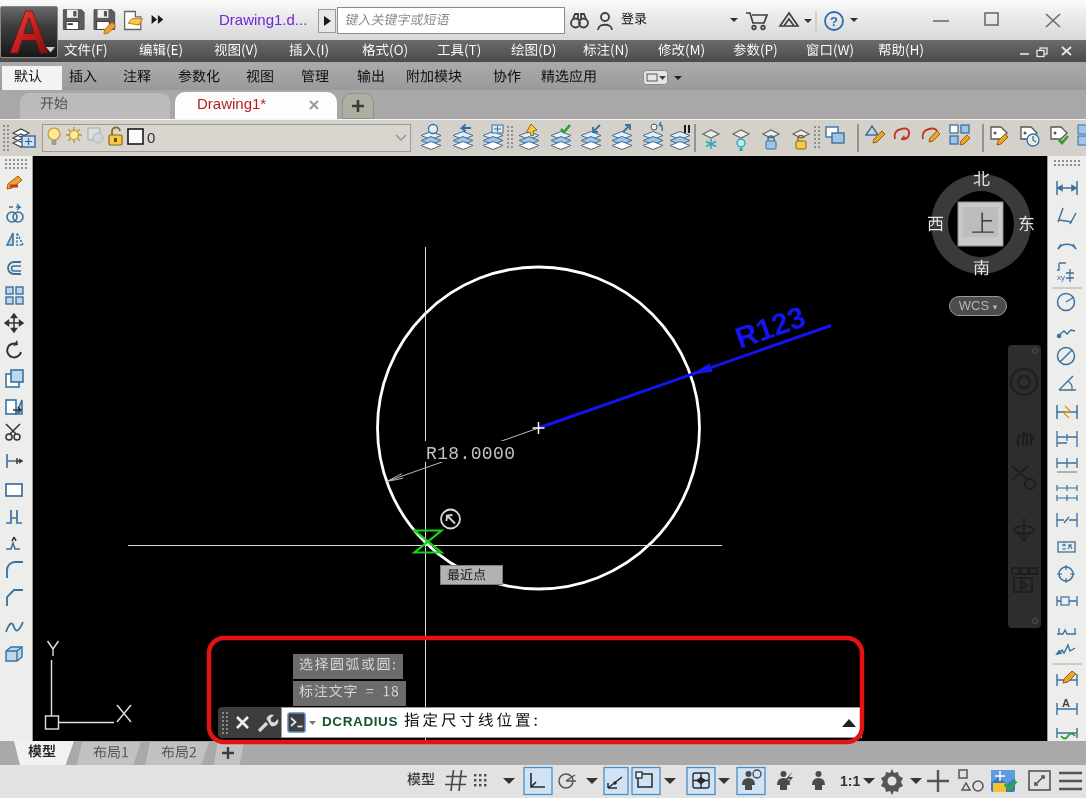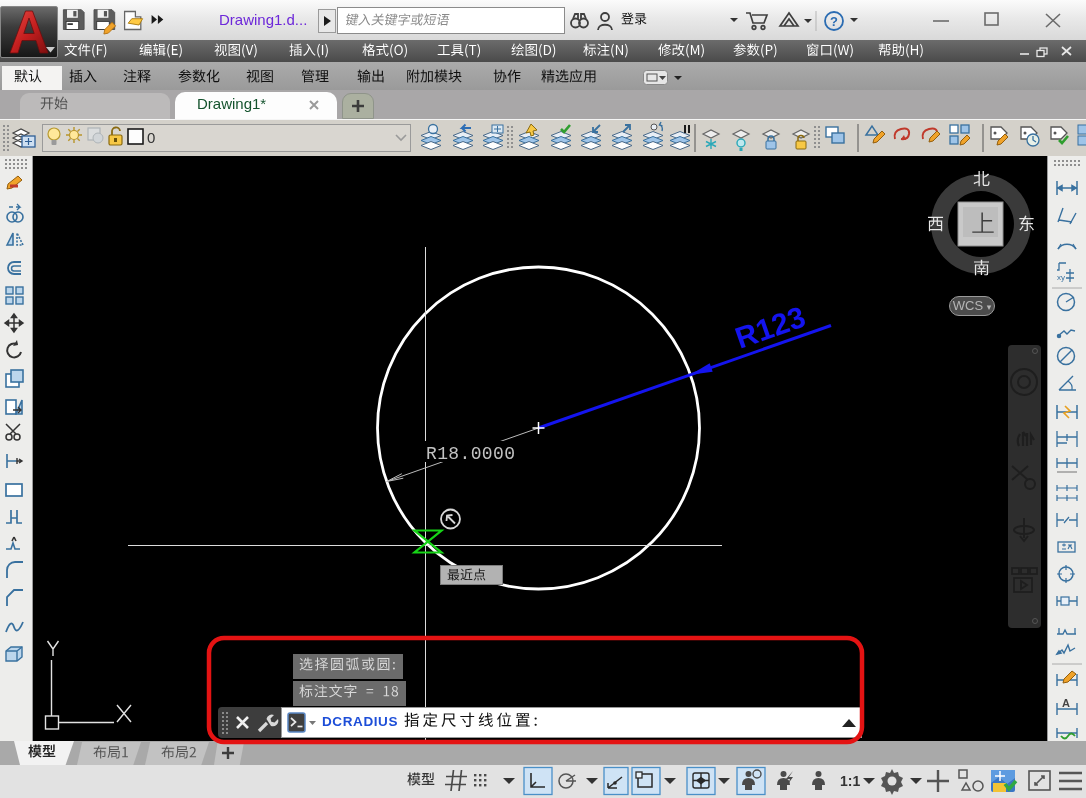--- a/index.html
+++ b/index.html
@@ -167,21 +167,21 @@
 <rect x="4" y="4" width="10" height="7" fill="none" stroke="#555"></rect>
       <path d="M16 6 l3.5 4 3.5 -4z" fill="#444"></path>
 <path d="M31 6 l4 4 4 -4z" fill="#222"></path>
 </svg>
 <div class="abs" style="left:0;top:90px;width:1086px;height:29px;background:#a9a7a8"></div>
 <div class="abs" style="left:20px;top:93px;width:150px;height:26px;background:#bcbaba;border-radius:9px 9px 0 0"></div>
 <div class="abs" style="left:39px;top:96px"><svg class="" width="30" height="16" viewBox="0 0 30 16">
         <path d="M2.3 1.5L13.8 1.5L13.8 2.5L2.3 2.5ZM1.7 6.5L14.3 6.5L14.3 7.5L1.7 7.5ZM10.1 2.0L11.2 2.0L11.2 13.5L10.1 13.5ZM5.1 2.0L6.2 2.0L6.2 5.9Q6.2 6.9 6.1 7.9Q5.9 9.0 5.6 9.9Q5.2 10.9 4.5 11.8Q3.8 12.7 2.6 13.5Q2.5 13.4 2.4 13.2Q2.2 13.1 2.1 12.9Q1.9 12.8 1.8 12.7Q2.9 12.0 3.6 11.2Q4.2 10.4 4.6 9.5Q4.9 8.6 5.0 7.7Q5.1 6.8 5.1 5.9ZM22.1 11.9L27.2 11.9L27.2 12.8L22.1 12.8ZM21.5 7.7L27.7 7.7L27.7 13.4L26.7 13.4L26.7 8.7L22.4 8.7L22.4 13.4L21.5 13.4ZM25.4 3.0L26.2 2.6Q26.7 3.2 27.1 3.9Q27.6 4.6 28.0 5.3Q28.4 6.0 28.6 6.5L27.7 7.0Q27.5 6.4 27.1 5.7Q26.7 5.0 26.3 4.3Q25.8 3.6 25.4 3.0ZM21.0 6.6Q21.0 6.5 20.9 6.3Q20.9 6.1 20.8 5.9Q20.7 5.7 20.7 5.6Q20.9 5.6 21.1 5.3Q21.3 5.1 21.6 4.7Q21.7 4.5 22.0 4.1Q22.2 3.7 22.5 3.1Q22.9 2.5 23.2 1.9Q23.5 1.2 23.8 0.5L24.9 0.9Q24.4 1.8 23.9 2.7Q23.4 3.7 22.9 4.5Q22.3 5.3 21.8 6.0L21.8 6.0Q21.8 6.0 21.7 6.1Q21.5 6.2 21.4 6.2Q21.2 6.3 21.1 6.4Q21.0 6.5 21.0 6.6ZM21.0 6.6L21.0 5.8L21.6 5.4L27.6 5.0Q27.6 5.2 27.7 5.5Q27.7 5.8 27.8 5.9Q26.1 6.1 24.9 6.2Q23.8 6.3 23.0 6.3Q22.3 6.4 21.9 6.4Q21.5 6.5 21.3 6.5Q21.1 6.6 21.0 6.6ZM15.9 8.2Q16.1 7.5 16.4 6.6Q16.6 5.7 16.8 4.6Q17.0 3.6 17.2 2.6Q17.4 1.5 17.5 0.6L18.5 0.7Q18.4 1.6 18.2 2.7Q18.0 3.7 17.8 4.8Q17.5 5.9 17.3 6.8Q17.0 7.8 16.8 8.5ZM15.6 3.4L19.8 3.4L19.8 4.4L15.6 4.4ZM19.5 3.4L19.7 3.4L19.8 3.4L20.4 3.5Q20.3 6.2 19.7 8.1Q19.2 10.1 18.3 11.4Q17.4 12.6 16.2 13.4Q16.1 13.2 15.9 13.0Q15.7 12.7 15.6 12.6Q16.7 12.0 17.5 10.8Q18.3 9.6 18.8 7.8Q19.3 6.0 19.5 3.6ZM15.9 8.2L16.5 7.5Q17.1 7.9 17.7 8.3Q18.3 8.8 18.9 9.3Q19.5 9.8 20.0 10.3Q20.4 10.8 20.7 11.2L20.1 12.0Q19.8 11.6 19.3 11.1Q18.9 10.6 18.3 10.1Q17.7 9.6 17.1 9.1Q16.5 8.6 15.9 8.2Z" fill="#4f4f4f"></path>
       </svg></div>
 <div class="abs" style="left:175px;top:92px;width:162px;height:27px;background:#fdfdfd;border-radius:10px 10px 0 0"></div>
-<div class="abs" style="left:197px;top:95px;font-size:15px;color:#14532d">Drawing1*</div>
+<div class="abs" style="left:197px;top:95px;font-size:15px;color:#b91c1c">Drawing1*</div>
 <svg class="abs" style="left:307px;top:98px" width="14" height="14">
       <path d="M3 3 L11 11 M11 3 L3 11" stroke="#9a9a9a" stroke-width="2"></path>
     </svg>
 <div class="abs" style="left:342px;top:93px;width:32px;height:26px;background:#abb0a0;border-radius:9px 9px 0 0;border:1px solid #8f948a"></div>
 <svg class="abs" style="left:349px;top:97px" width="18" height="18">
       <path d="M9 3 V15 M3 9 H15" stroke="#3c3c3c" stroke-width="2.6"></path>
     </svg>
 <div class="abs" style="left:0;top:119px;width:1086px;height:37px;background:#d4d1ca;border-top:1px solid #f5f5f5"></div>
 <svg class="abs" style="left:0;top:121px" width="1086" height="35" viewBox="0 0 1086 35">
 <g fill="#8f8f8f">
@@ -625,21 +625,21 @@
         <rect x="1012" y="568" width="7" height="6"></rect>
         <rect x="1021" y="568" width="7" height="6"></rect>
         <rect x="1030" y="568" width="7" height="6"></rect>
         <rect x="1014" y="578" width="18" height="14"></rect>
         <path d="M1021 581 l6 4 -6 4z"></path>
       </g>
       <circle cx="1035" cy="351" r="2.5" fill="none" stroke="#555" stroke-width="1"></circle>
       <circle cx="1035" cy="621" r="2.5" fill="none" stroke="#555" stroke-width="1"></circle>
     </svg>
 <div class="abs" style="left:734px;top:306px;width:100px;height:36px;font-size:30px;font-weight:bold;color:#1414ee;transform:rotate(-19.3deg);transform-origin:center">R123</div>
-<div class="abs" style="left:949px;top:296px;width:46px;height:20px;background:#4c4c4c;border:1px solid #9a9a9a;border-radius:10px;color:#b5b5b5;font-size:13px;text-align:center;line-height:18px">WCS <span style="font-size:9px">▾</span></div>
+<div class="abs" style="left:949px;top:296px;width:58px;height:20px;background:#4c4c4c;border:1px solid #9a9a9a;border-radius:10px;color:#b5b5b5;font-size:13px;text-align:center;line-height:18px">WCS <span style="font-size:9px">▾</span></div>
 <div class="abs" style="left:972px;top:170px"><svg class="" width="19" height="20" viewBox="0 0 19 20">
         <path d="M2.1 5.0L7.1 5.0L7.1 6.3L2.1 6.3ZM10.6 1.0L11.9 1.0L11.9 13.6Q11.9 14.3 12.1 14.5Q12.3 14.7 12.8 14.7Q12.9 14.7 13.3 14.7Q13.6 14.7 14.0 14.7Q14.4 14.7 14.8 14.7Q15.1 14.7 15.3 14.7Q15.7 14.7 15.9 14.4Q16.1 14.1 16.2 13.3Q16.3 12.5 16.3 11.1Q16.5 11.3 16.7 11.4Q16.9 11.5 17.2 11.6Q17.4 11.7 17.6 11.7Q17.5 13.3 17.3 14.2Q17.1 15.1 16.7 15.5Q16.3 15.9 15.4 15.9Q15.3 15.9 14.9 15.9Q14.5 15.9 14.0 15.9Q13.6 15.9 13.2 15.9Q12.8 15.9 12.7 15.9Q11.9 15.9 11.4 15.7Q11.0 15.5 10.8 15.0Q10.6 14.5 10.6 13.6ZM6.5 1.0L7.8 1.0L7.8 16.2L6.5 16.2ZM16.1 3.6L17.1 4.7Q16.3 5.3 15.4 5.9Q14.4 6.6 13.4 7.1Q12.4 7.7 11.4 8.3Q11.4 8.0 11.2 7.8Q11.0 7.5 10.9 7.3Q11.8 6.7 12.8 6.1Q13.8 5.5 14.6 4.8Q15.5 4.2 16.1 3.6ZM1.6 12.9Q2.3 12.6 3.2 12.3Q4.1 12.0 5.1 11.6Q6.1 11.2 7.1 10.8L7.3 12.0Q6.0 12.5 4.6 13.1Q3.3 13.7 2.2 14.2Z" fill="#e8e8e8"></path>
       </svg></div>
 <div class="abs" style="left:972px;top:259px"><svg class="" width="19" height="20" viewBox="0 0 19 20">
         <path d="M2.0 2.4L17.0 2.4L17.0 3.6L2.0 3.6ZM5.5 9.2L13.6 9.2L13.6 10.2L5.5 10.2ZM5.2 12.0L13.9 12.0L13.9 13.0L5.2 13.0ZM8.8 9.7L10.1 9.7L10.1 16.0L8.8 16.0ZM2.9 5.4L15.2 5.4L15.2 6.6L4.2 6.6L4.2 16.3L2.9 16.3ZM14.8 5.4L16.1 5.4L16.1 14.8Q16.1 15.4 15.9 15.7Q15.8 16.0 15.4 16.1Q14.9 16.3 14.2 16.3Q13.5 16.3 12.4 16.3Q12.4 16.1 12.3 15.7Q12.1 15.4 12.0 15.2Q12.5 15.2 13.0 15.2Q13.5 15.2 13.9 15.2Q14.3 15.2 14.4 15.2Q14.7 15.2 14.7 15.1Q14.8 15.0 14.8 14.8ZM6.4 7.1L7.4 6.8Q7.7 7.3 8.0 7.8Q8.3 8.4 8.5 8.8L7.4 9.2Q7.3 8.8 7.0 8.2Q6.7 7.6 6.4 7.1ZM11.6 6.8L12.7 7.1Q12.3 7.8 12.0 8.4Q11.6 9.1 11.3 9.6L10.3 9.3Q10.6 8.9 10.8 8.5Q11.0 8.1 11.2 7.6Q11.4 7.2 11.6 6.8ZM8.8 0.7L10.2 0.7L10.2 6.2L8.8 6.2Z" fill="#e8e8e8"></path>
       </svg></div>
 <div class="abs" style="left:926px;top:215px"><svg class="" width="19" height="20" viewBox="0 0 19 20">
         <path d="M3.7 14.0L15.5 14.0L15.5 15.2L3.7 15.2ZM2.9 5.5L16.2 5.5L16.2 16.2L14.9 16.2L14.9 6.7L4.2 6.7L4.2 16.2L2.9 16.2ZM2.0 1.8L17.0 1.8L17.0 3.0L2.0 3.0ZM7.1 2.5L8.2 2.5L8.2 6.2Q8.2 7.1 8.0 8.2Q7.7 9.2 7.0 10.1Q6.3 11.0 4.9 11.7Q4.8 11.6 4.7 11.4Q4.6 11.2 4.4 11.1Q4.3 10.9 4.1 10.8Q5.4 10.2 6.0 9.4Q6.7 8.6 6.9 7.8Q7.1 7.0 7.1 6.1ZM10.7 2.5L11.9 2.5L11.9 9.3Q11.9 9.7 12.0 9.8Q12.1 9.9 12.5 9.9Q12.6 9.9 12.9 9.9Q13.2 9.9 13.5 9.9Q13.9 9.9 14.2 9.9Q14.4 9.9 14.6 9.9Q14.8 9.9 14.9 9.9Q15.0 9.8 15.0 9.8Q15.2 9.9 15.5 10.1Q15.8 10.2 16.1 10.2Q16.0 10.7 15.7 10.9Q15.4 11.1 14.7 11.1Q14.6 11.1 14.3 11.1Q13.9 11.1 13.5 11.1Q13.1 11.1 12.8 11.1Q12.5 11.1 12.4 11.1Q11.7 11.1 11.3 10.9Q11.0 10.8 10.8 10.4Q10.7 10.0 10.7 9.4Z" fill="#e8e8e8"></path>
       </svg></div>
 <div class="abs" style="left:1017px;top:215px"><svg class="" width="19" height="20" viewBox="0 0 19 20">
@@ -679,21 +679,21 @@
         <path d="M10.5 7 a5.5 5.5 0 0 1 7.5 -4 l-3.5 3.5 0.8 3.2 3.2 0.8 3.5 -3.5 a5.5 5.5 0 0 1 -7 7 z" fill="#d8d8d8"></path>
       </g>
 </svg>
 <div class="abs" style="left:281px;top:707px;width:581px;height:31px;background:#fff;border:1px solid #999"></div>
 <svg class="abs" style="left:287px;top:712px" width="36" height="22" viewBox="0 0 36 22">
 <rect x="1" y="1" width="17" height="19" rx="2" fill="#3f3f3f" stroke="#5a87c4" stroke-width="1.5"></rect>
 <path d="M4 6 l4.5 4 -4.5 4" stroke="#e8e8e8" stroke-width="1.7" fill="none"></path>
       <path d="M10.5 14.5 h5" stroke="#e8e8e8" stroke-width="1.7"></path>
 <path d="M22 9 l3.5 4 3.5 -4z" fill="#777"></path>
 </svg>
-<div class="abs" style="left:322px;top:714px;font-size:13.5px;font-weight:bold;color:#1d4ed8;letter-spacing:0.6px">DCRADIUS</div>
+<div class="abs" style="left:322px;top:714px;font-size:13.5px;font-weight:bold;color:#14532d;letter-spacing:0.6px">DCRADIUS</div>
 <div class="abs" style="left:403px;top:712px"><svg class="" width="139" height="18" viewBox="0 0 139 18">
         <path d="M7.8 0.7L9.0 0.7L9.0 5.1Q9.0 5.5 9.2 5.6Q9.4 5.7 10.2 5.7Q10.3 5.7 10.6 5.7Q11.0 5.7 11.4 5.7Q11.9 5.7 12.3 5.7Q12.7 5.7 13.1 5.7Q13.5 5.7 13.7 5.7Q14.1 5.7 14.3 5.6Q14.5 5.4 14.6 5.0Q14.7 4.6 14.7 3.8Q14.9 3.9 15.3 4.0Q15.6 4.1 15.8 4.2Q15.7 5.2 15.5 5.8Q15.3 6.3 14.9 6.6Q14.5 6.8 13.7 6.8Q13.6 6.8 13.2 6.8Q12.9 6.8 12.4 6.8Q11.9 6.8 11.4 6.8Q11.0 6.8 10.6 6.8Q10.2 6.8 10.1 6.8Q9.2 6.8 8.7 6.6Q8.2 6.5 8.0 6.1Q7.8 5.7 7.8 5.1ZM14.0 1.5L14.9 2.4Q14.0 2.7 13.0 3.0Q11.9 3.3 10.8 3.6Q9.7 3.8 8.7 4.0Q8.6 3.8 8.5 3.6Q8.4 3.3 8.3 3.1Q9.3 2.9 10.4 2.7Q11.4 2.4 12.4 2.1Q13.3 1.8 14.0 1.5ZM7.8 8.1L15.1 8.1L15.1 14.8L14.0 14.8L14.0 9.1L8.9 9.1L8.9 14.9L7.8 14.9ZM8.4 10.6L14.4 10.6L14.4 11.6L8.4 11.6ZM8.4 13.2L14.4 13.2L14.4 14.1L8.4 14.1ZM1.5 8.8Q2.2 8.7 3.1 8.4Q3.9 8.2 4.9 7.9Q5.9 7.6 6.9 7.3L7.1 8.4Q5.7 8.8 4.3 9.2Q2.9 9.6 1.8 10.0ZM1.7 3.8L6.8 3.8L6.8 4.8L1.7 4.8ZM3.8 0.6L5.0 0.6L5.0 13.5Q5.0 14.0 4.9 14.3Q4.7 14.5 4.4 14.7Q4.1 14.8 3.6 14.8Q3.1 14.9 2.4 14.9Q2.3 14.6 2.2 14.3Q2.1 14.0 2.0 13.8Q2.5 13.8 3.0 13.8Q3.4 13.8 3.6 13.8Q3.7 13.8 3.8 13.7Q3.8 13.7 3.8 13.5ZM22.8 5.4L31.8 5.4L31.8 6.5L22.8 6.5ZM27.2 9.1L32.5 9.1L32.5 10.2L27.2 10.2ZM26.6 5.9L27.8 5.9L27.8 13.8L26.6 13.6ZM23.0 7.8L24.2 7.9Q23.8 10.2 23.1 12.0Q22.3 13.8 21.0 14.9Q20.9 14.8 20.8 14.7Q20.6 14.5 20.4 14.4Q20.2 14.2 20.1 14.1Q21.4 13.1 22.0 11.5Q22.7 9.9 23.0 7.8ZM23.7 9.8Q24.1 10.9 24.8 11.7Q25.4 12.4 26.3 12.8Q27.1 13.2 28.2 13.3Q29.2 13.5 30.4 13.5Q30.5 13.5 30.9 13.5Q31.3 13.5 31.8 13.5Q32.3 13.5 32.8 13.5Q33.3 13.5 33.7 13.5Q34.2 13.5 34.4 13.5Q34.3 13.6 34.2 13.8Q34.1 14.0 34.0 14.2Q34.0 14.5 33.9 14.6L33.2 14.6L30.3 14.6Q28.9 14.6 27.8 14.4Q26.6 14.3 25.7 13.8Q24.7 13.3 24.0 12.4Q23.3 11.5 22.8 10.1ZM20.8 2.4L33.7 2.4L33.7 5.8L32.5 5.8L32.5 3.5L21.9 3.5L21.9 5.8L20.8 5.8ZM26.1 0.8L27.2 0.5Q27.5 1.0 27.8 1.5Q28.1 2.0 28.2 2.4L27.0 2.8Q26.9 2.4 26.6 1.9Q26.4 1.3 26.1 0.8ZM47.0 7.0Q47.7 9.5 49.1 11.3Q50.5 13.0 52.9 13.8Q52.7 13.9 52.6 14.1Q52.4 14.3 52.3 14.5Q52.1 14.7 52.0 14.8Q50.4 14.2 49.2 13.2Q48.0 12.1 47.2 10.6Q46.4 9.1 45.9 7.2ZM41.4 1.4L51.4 1.4L51.4 7.5L41.4 7.5L41.4 6.3L50.2 6.3L50.2 2.5L41.4 2.5ZM40.8 1.4L42.0 1.4L42.0 5.8Q42.0 6.8 41.9 8.0Q41.8 9.2 41.6 10.4Q41.3 11.6 40.8 12.8Q40.3 14.0 39.5 14.9Q39.4 14.8 39.2 14.6Q39.0 14.5 38.8 14.3Q38.6 14.2 38.5 14.1Q39.3 13.2 39.7 12.2Q40.2 11.1 40.4 10.0Q40.6 8.9 40.7 7.8Q40.8 6.7 40.8 5.7ZM57.3 3.9L71.2 3.9L71.2 5.1L57.3 5.1ZM66.3 0.6L67.6 0.6L67.6 13.1Q67.6 13.9 67.3 14.2Q67.1 14.5 66.7 14.7Q66.2 14.8 65.3 14.9Q64.4 14.9 63.1 14.9Q63.1 14.7 63.0 14.5Q62.9 14.3 62.8 14.0Q62.7 13.8 62.6 13.6Q63.3 13.6 64.0 13.6Q64.7 13.6 65.1 13.6Q65.6 13.6 65.8 13.6Q66.1 13.6 66.2 13.5Q66.3 13.4 66.3 13.1ZM59.1 7.2L60.1 6.6Q60.6 7.2 61.2 7.9Q61.8 8.6 62.3 9.3Q62.7 10.0 63.0 10.5L61.9 11.2Q61.7 10.6 61.2 9.9Q60.8 9.2 60.2 8.5Q59.7 7.8 59.1 7.2ZM76.2 10.8Q76.2 10.7 76.1 10.5Q76.1 10.3 76.0 10.1Q75.9 9.9 75.8 9.7Q76.1 9.7 76.4 9.4Q76.7 9.2 77.0 8.7Q77.2 8.5 77.6 8.0Q78.0 7.5 78.4 6.9Q78.9 6.2 79.4 5.4Q79.8 4.7 80.2 3.9L81.2 4.5Q80.3 6.0 79.2 7.6Q78.1 9.1 77.0 10.2L77.0 10.2Q77.0 10.2 76.9 10.3Q76.8 10.3 76.6 10.4Q76.5 10.5 76.3 10.6Q76.2 10.7 76.2 10.8ZM76.2 10.8L76.2 9.9L76.7 9.5L80.9 8.7Q80.9 8.9 80.9 9.2Q80.9 9.5 80.9 9.7Q79.5 10.0 78.6 10.2Q77.7 10.4 77.2 10.5Q76.8 10.6 76.5 10.7Q76.3 10.7 76.2 10.8ZM76.1 7.1Q76.1 7.0 76.0 6.8Q76.0 6.6 75.9 6.3Q75.8 6.1 75.7 6.0Q75.9 5.9 76.2 5.7Q76.4 5.4 76.6 5.0Q76.7 4.8 77.0 4.4Q77.3 4.0 77.6 3.4Q77.9 2.8 78.2 2.1Q78.5 1.4 78.7 0.7L79.8 1.2Q79.4 2.1 78.9 3.1Q78.4 4.0 77.9 4.9Q77.4 5.8 76.8 6.5L76.8 6.5Q76.8 6.5 76.7 6.5Q76.6 6.6 76.5 6.7Q76.3 6.8 76.2 6.9Q76.1 7.0 76.1 7.1ZM76.1 7.1L76.1 6.2L76.6 5.9L79.5 5.6Q79.5 5.8 79.5 6.1Q79.5 6.4 79.5 6.5Q78.5 6.6 77.9 6.7Q77.2 6.8 76.9 6.9Q76.5 6.9 76.4 7.0Q76.2 7.0 76.1 7.1ZM75.8 12.8Q76.5 12.6 77.3 12.4Q78.2 12.2 79.1 11.9Q80.0 11.7 81.0 11.4L81.2 12.4Q79.8 12.8 78.5 13.2Q77.1 13.6 76.1 13.9ZM81.7 4.3L89.0 3.3L89.2 4.3L81.9 5.4ZM81.4 7.7L89.4 6.2L89.6 7.2L81.6 8.7ZM84.1 0.6L85.2 0.6Q85.2 2.4 85.3 4.1Q85.4 5.8 85.6 7.2Q85.7 8.7 86.0 9.9Q86.3 11.1 86.7 11.9Q87.0 12.8 87.5 13.2Q87.9 13.7 88.4 13.7Q88.6 13.7 88.7 13.6Q88.9 13.4 89.0 13.0Q89.0 12.7 89.1 12.0Q89.2 12.2 89.5 12.3Q89.7 12.5 89.9 12.6Q89.8 13.5 89.6 13.9Q89.5 14.4 89.1 14.6Q88.8 14.8 88.3 14.8Q87.5 14.8 86.9 14.3Q86.3 13.8 85.8 12.8Q85.4 11.9 85.0 10.5Q84.7 9.2 84.5 7.6Q84.3 6.1 84.2 4.3Q84.1 2.5 84.1 0.6ZM85.9 1.5L86.6 0.9Q87.0 1.1 87.4 1.3Q87.8 1.5 88.2 1.8Q88.6 2.0 88.8 2.2L88.2 3.0Q87.8 2.6 87.1 2.2Q86.5 1.8 85.9 1.5ZM88.7 8.2L89.7 8.7Q88.9 10.0 87.6 11.1Q86.4 12.3 84.9 13.1Q83.3 14.0 81.6 14.6Q81.5 14.4 81.3 14.1Q81.1 13.8 80.9 13.6Q82.6 13.1 84.1 12.3Q85.6 11.5 86.8 10.5Q88.0 9.5 88.7 8.2ZM99.2 3.4L107.7 3.4L107.7 4.6L99.2 4.6ZM100.2 5.7L101.3 5.5Q101.5 6.3 101.7 7.2Q101.9 8.1 102.0 9.0Q102.2 9.9 102.3 10.7Q102.4 11.5 102.5 12.1L101.3 12.4Q101.2 11.8 101.1 11.0Q101.0 10.2 100.9 9.3Q100.8 8.4 100.6 7.5Q100.4 6.6 100.2 5.7ZM105.5 5.4L106.7 5.6Q106.6 6.6 106.4 7.6Q106.1 8.7 105.9 9.8Q105.7 10.8 105.4 11.8Q105.2 12.8 105.0 13.5L104.0 13.3Q104.2 12.5 104.4 11.5Q104.6 10.5 104.8 9.5Q105.0 8.4 105.2 7.3Q105.4 6.3 105.5 5.4ZM98.6 13.1L108.3 13.1L108.3 14.2L98.6 14.2ZM102.3 0.8L103.4 0.5Q103.6 1.1 103.9 1.8Q104.1 2.4 104.2 2.9L103.1 3.3Q103.0 2.8 102.8 2.1Q102.6 1.4 102.3 0.8ZM97.9 0.7L99.0 1.0Q98.5 2.3 97.8 3.6Q97.2 4.9 96.4 6.0Q95.6 7.1 94.8 8.0Q94.7 7.9 94.6 7.7Q94.5 7.4 94.3 7.2Q94.2 7.0 94.1 6.9Q94.9 6.1 95.6 5.1Q96.3 4.1 96.9 3.0Q97.5 1.8 97.9 0.7ZM96.3 4.7L97.4 3.5L97.4 3.5L97.4 14.9L96.3 14.9ZM122.1 2.0L122.1 3.4L124.7 3.4L124.7 2.0ZM118.5 2.0L118.5 3.4L121.0 3.4L121.0 2.0ZM114.9 2.0L114.9 3.4L117.4 3.4L117.4 2.0ZM113.8 1.2L125.9 1.2L125.9 4.3L113.8 4.3ZM113.1 5.2L126.3 5.2L126.3 6.1L113.1 6.1ZM119.1 4.0L120.3 4.1Q120.1 4.9 119.9 5.8Q119.8 6.7 119.6 7.4L118.5 7.4Q118.6 6.9 118.7 6.3Q118.8 5.8 118.9 5.1Q119.0 4.5 119.1 4.0ZM112.9 13.5L126.7 13.5L126.7 14.4L112.9 14.4ZM115.5 8.7L124.0 8.7L124.0 9.4L115.5 9.4ZM115.6 10.3L123.9 10.3L123.9 11.0L115.6 11.0ZM115.6 11.9L124.0 11.9L124.0 12.6L115.6 12.6ZM115.0 7.0L124.5 7.0L124.5 14.0L123.4 14.0L123.4 7.8L116.1 7.8L116.1 14.0L115.0 14.0ZM132.7 7.6Q132.2 7.6 131.9 7.3Q131.6 7.0 131.6 6.5Q131.6 6.0 131.9 5.7Q132.2 5.4 132.7 5.4Q133.1 5.4 133.4 5.7Q133.7 6.0 133.7 6.5Q133.7 7.0 133.4 7.3Q133.1 7.6 132.7 7.6ZM132.7 13.8Q132.2 13.8 131.9 13.5Q131.6 13.2 131.6 12.8Q131.6 12.3 131.9 12.0Q132.2 11.7 132.7 11.7Q133.1 11.7 133.4 12.0Q133.7 12.3 133.7 12.8Q133.7 13.2 133.4 13.5Q133.1 13.8 132.7 13.8Z" fill="#111111"></path>
       </svg></div>
 <svg class="abs" style="left:840px;top:716px" width="18" height="14">
       <path d="M2 11 l7 -8 7 8z" fill="#222"></path>
     </svg>
 <div class="abs" style="left:0;top:741px;width:1086px;height:24px;background:#a9a9a9"></div>
 <div class="abs" style="left:14px;top:741px;width:60px;height:24px;background:#f2f2f2;clip-path:polygon(0 0,100% 0,86% 100%,10% 100%)"></div>
 <div class="abs" style="left:27px;top:744px"><svg class="" width="30" height="16" viewBox="0 0 30 16">
         <path d="M6.2 1.5L14.3 1.5L14.3 2.7L6.2 2.7ZM5.9 9.3L14.3 9.3L14.3 10.5L5.9 10.5ZM7.9 0.5L9.4 0.5L9.4 3.6L7.9 3.6ZM11.1 0.5L12.6 0.5L12.6 3.6L11.1 3.6ZM8.0 6.6L8.0 7.3L12.2 7.3L12.2 6.6ZM8.0 4.9L8.0 5.6L12.2 5.6L12.2 4.9ZM6.6 3.8L13.6 3.8L13.6 8.4L6.6 8.4ZM9.4 8.2L10.8 8.2Q10.7 9.3 10.5 10.1Q10.3 10.9 9.8 11.6Q9.3 12.2 8.4 12.7Q7.6 13.2 6.2 13.5Q6.1 13.3 5.9 12.9Q5.6 12.6 5.4 12.3Q6.6 12.1 7.4 11.7Q8.1 11.4 8.5 10.8Q8.9 10.3 9.1 9.7Q9.3 9.0 9.4 8.2ZM11.2 9.7Q11.6 10.7 12.5 11.4Q13.4 12.0 14.7 12.3Q14.5 12.4 14.3 12.6Q14.2 12.9 14.0 13.1Q13.8 13.3 13.7 13.5Q12.3 13.1 11.3 12.2Q10.4 11.3 9.9 10.0ZM1.6 3.1L6.0 3.1L6.0 4.5L1.6 4.5ZM3.2 0.5L4.6 0.5L4.6 13.5L3.2 13.5ZM3.3 4.1L4.2 4.4Q4.0 5.3 3.8 6.2Q3.6 7.1 3.3 8.0Q3.0 8.9 2.7 9.6Q2.4 10.4 2.0 10.9Q2.0 10.7 1.8 10.4Q1.7 10.2 1.6 9.9Q1.4 9.6 1.3 9.4Q1.6 9.0 2.0 8.3Q2.3 7.7 2.5 7.0Q2.8 6.3 3.0 5.5Q3.2 4.8 3.3 4.1ZM4.6 4.9Q4.7 5.1 4.9 5.4Q5.2 5.8 5.5 6.3Q5.8 6.7 6.0 7.1Q6.2 7.4 6.3 7.6L5.4 8.7Q5.3 8.4 5.1 7.9Q4.9 7.5 4.7 7.0Q4.4 6.5 4.2 6.1Q4.0 5.7 3.9 5.5ZM16.3 1.0L22.7 1.0L22.7 2.3L16.3 2.3ZM15.8 3.9L23.0 3.9L23.0 5.2L15.8 5.2ZM15.7 11.7L28.3 11.7L28.3 13.1L15.7 13.1ZM17.1 9.0L26.9 9.0L26.9 10.4L17.1 10.4ZM20.2 1.5L21.6 1.5L21.6 8.0L20.2 8.0ZM21.2 7.8L22.8 7.8L22.8 12.7L21.2 12.7ZM23.7 1.3L25.0 1.3L25.0 6.0L23.7 6.0ZM26.2 0.6L27.7 0.6L27.7 6.7Q27.7 7.2 27.5 7.5Q27.4 7.8 27.0 8.0Q26.7 8.1 26.1 8.2Q25.6 8.2 24.8 8.2Q24.8 7.9 24.7 7.5Q24.5 7.2 24.4 6.9Q24.9 6.9 25.4 6.9Q25.8 6.9 26.0 6.9Q26.1 6.9 26.2 6.8Q26.2 6.8 26.2 6.7ZM17.5 1.5L18.9 1.5L18.9 4.0Q18.9 4.7 18.7 5.6Q18.5 6.4 18.0 7.1Q17.5 7.8 16.6 8.4Q16.5 8.2 16.3 8.0Q16.1 7.8 15.9 7.6Q15.7 7.4 15.6 7.3Q16.4 6.9 16.8 6.3Q17.2 5.7 17.3 5.1Q17.5 4.5 17.5 3.9Z" fill="#222"></path>

